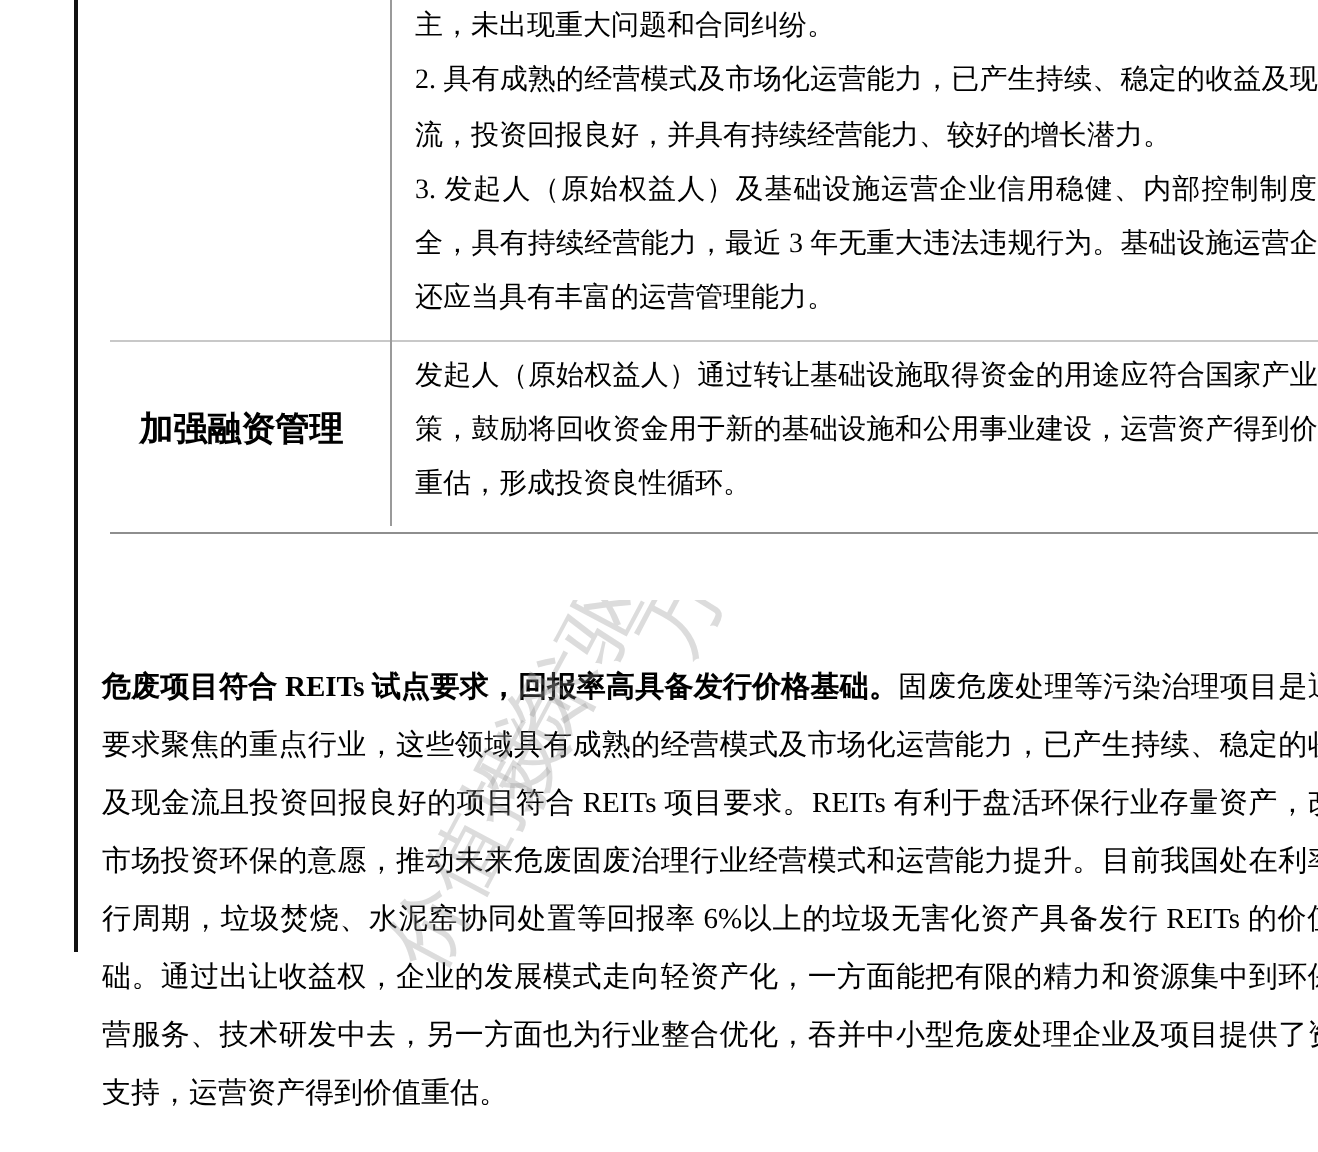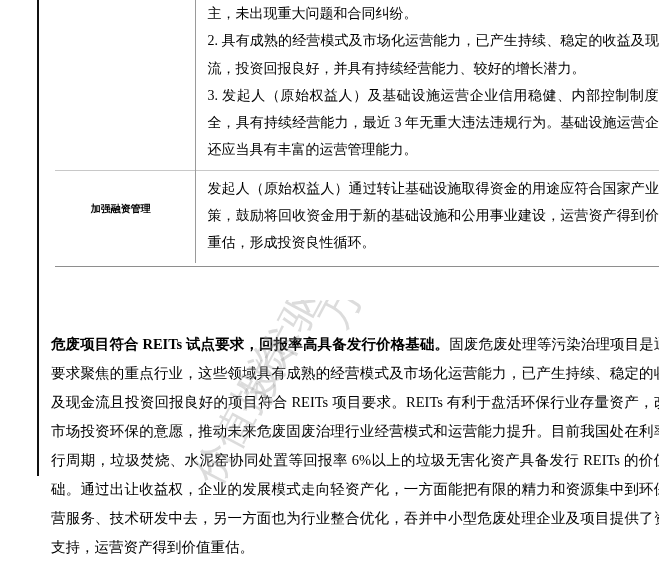--- a/index.html
+++ b/index.html
@@ -46,21 +46,21 @@
     table-layout: fixed;
   }
   table.doc-table td {
     vertical-align: top;
     padding: 0;
   }
   .col-label {
     width: 140px;
     text-align: center;
     font-weight: bold;
-    font-size: 10px;
+    font-size: 17px;
     line-height: 1.9;
     padding-right: 8px !important;
     box-sizing: border-box;
   }
   .col-body {
     font-size: 14px;
     line-height: 1.95;
     text-align: justify;
     text-justify: inter-ideograph;
     border-left: 1px solid #9a9a9a;

